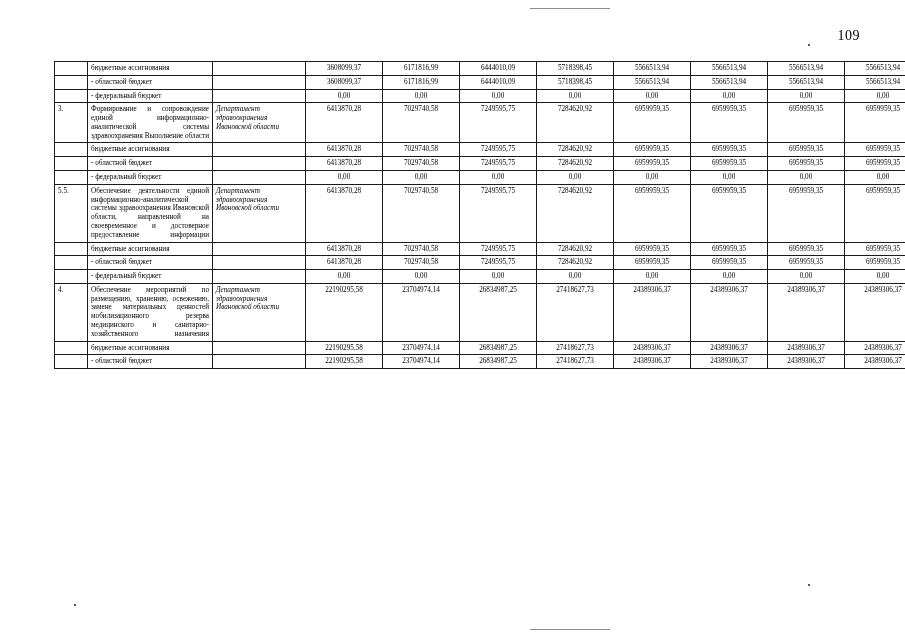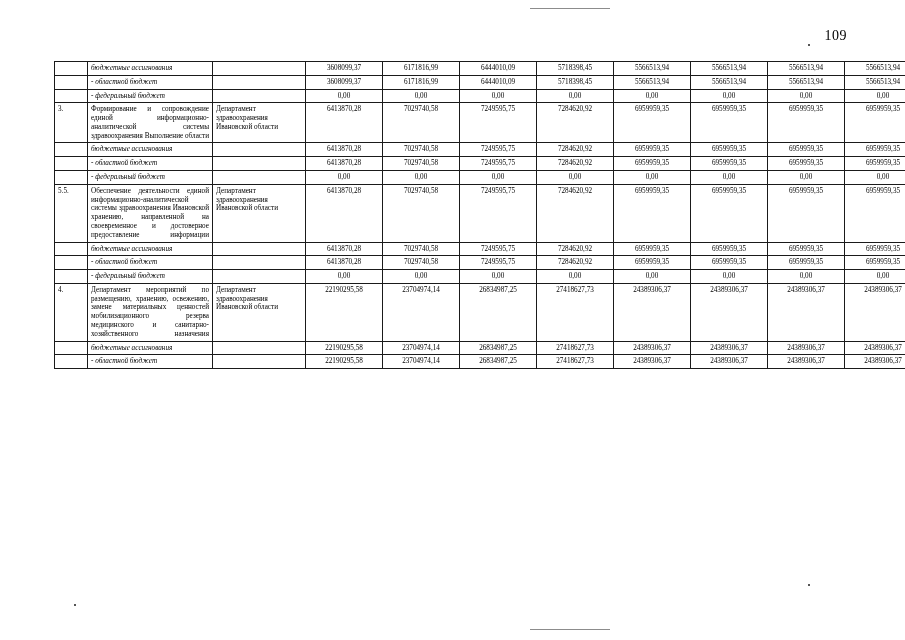--- a/index.html
+++ b/index.html
@@ -17,21 +17,21 @@
   }
   .page {
     position: absolute;
     left: 0; top: 0;
     width: 905px;
     height: 640px;
     background: #fff;
   }
   .page-number {
     position: absolute;
-    right: 58px;
+    right: 45px;
     top: 28px;
     font-size: 14px;
     font-family: "Liberation Serif", serif;
     letter-spacing: 0.5px;
     margin-left: 12px;
   }
   .mark-top {
     position: absolute;
     top: 8px;
     left: 530px;
@@ -92,30 +92,30 @@
   }
   td.c-name {
     width: 118px;
     text-align: justify;
     text-align-last: justify;
     hyphens: auto;
   }
   td.c-exec {
     width: 86px;
     text-align: left;
+    font-style: italic;
   }
   td.c-val {
     width: 70px;
     text-align: center;
     white-space: nowrap;
   }
   td.c-name.plain {
     text-align: center;
     text-align-last: left;
-    font-style: italic;
   }
   tr.row-tall td {
     height: 10px;
   }
 </style>
 </head>
 <body>
 
 <div class="page">
 
@@ -213,21 +213,21 @@
           <td class="c-val">0,00</td>
           <td class="c-val">0,00</td>
           <td class="c-val">0,00</td>
           <td class="c-val">0,00</td>
           <td class="c-val">0,00</td>
           <td class="c-val">0,00</td>
           <td class="c-val">0,00</td>
         </tr>
         <tr class="row-tall">
           <td class="c-num">5.5.</td>
-          <td class="c-name">Обеспечение деятельности единой информационно-аналитической системы здравоохранения Ивановской хранению, направленной на своевременное и достоверное предоставление информации</td>
+          <td class="c-name">Обеспечение деятельности единой информационно-аналитической системы здравоохранения Ивановской области, направленной на своевременное и достоверное предоставление информации</td>
           <td class="c-exec">Департамент здравоохранения Ивановской области</td>
           <td class="c-val">6413870,28</td>
           <td class="c-val">7029740,58</td>
           <td class="c-val">7249595,75</td>
           <td class="c-val">7284620,92</td>
           <td class="c-val">6959959,35</td>
           <td class="c-val">6959959,35</td>
           <td class="c-val">6959959,35</td>
           <td class="c-val">6959959,35</td>
         </tr>
@@ -265,21 +265,21 @@
           <td class="c-val">0,00</td>
           <td class="c-val">0,00</td>
           <td class="c-val">0,00</td>
           <td class="c-val">0,00</td>
           <td class="c-val">0,00</td>
           <td class="c-val">0,00</td>
           <td class="c-val">0,00</td>
         </tr>
         <tr class="row-tall">
           <td class="c-num">4.</td>
-          <td class="c-name">Департамент мероприятий по размещению, хранению, освежению, замене материальных ценностей мобилизационного резерва медицинского и санитарно-хозяйственного назначения</td>
+          <td class="c-name">Обеспечение мероприятий по размещению, хранению, освежению, замене материальных ценностей мобилизационного резерва медицинского и санитарно-хозяйственного назначения</td>
           <td class="c-exec">Департамент здравоохранения Ивановской области</td>
           <td class="c-val">22190295,58</td>
           <td class="c-val">23704974,14</td>
           <td class="c-val">26834987,25</td>
           <td class="c-val">27418627,73</td>
           <td class="c-val">24389306,37</td>
           <td class="c-val">24389306,37</td>
           <td class="c-val">24389306,37</td>
           <td class="c-val">24389306,37</td>
         </tr>

